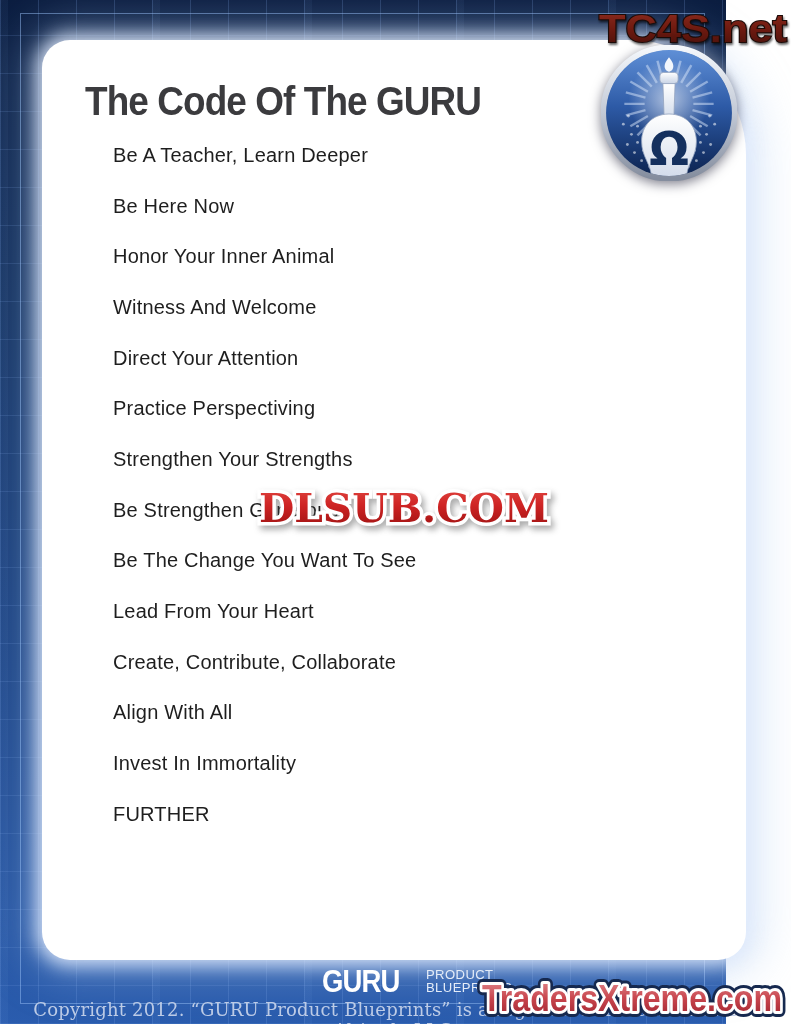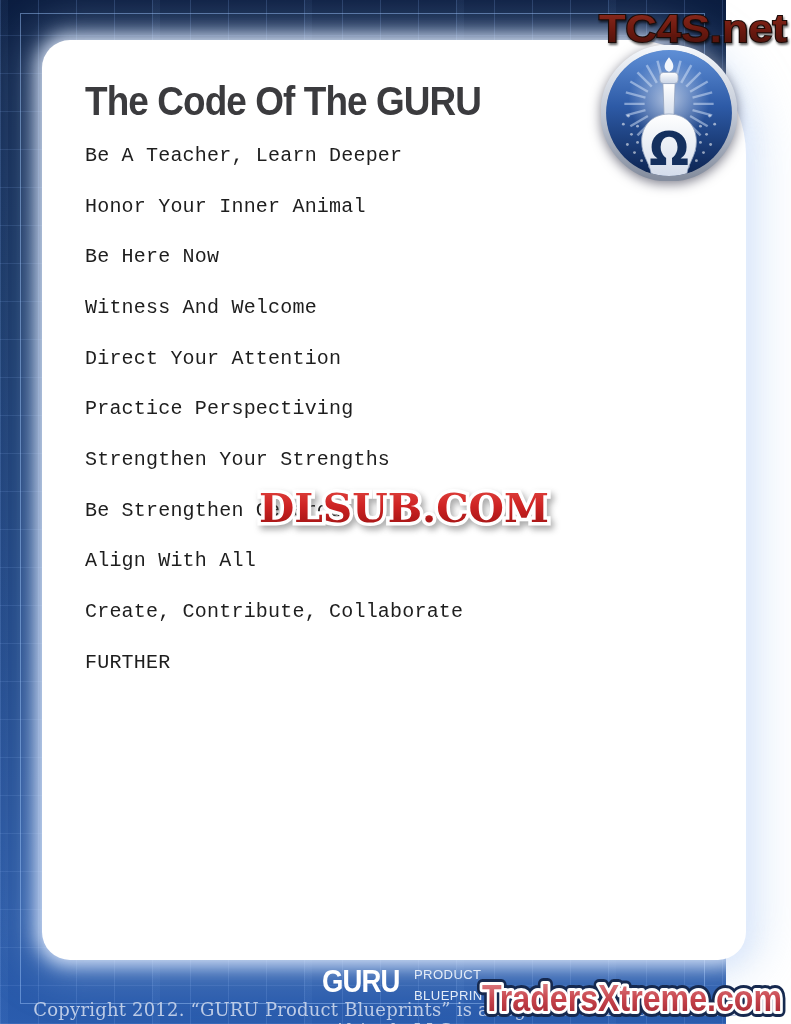--- a/index.html
+++ b/index.html
@@ -13,33 +13,33 @@
       repeating-linear-gradient(0deg,  rgba(125,165,230,0.16) 0 1px, transparent 1px 38px);}
   .frame{position:absolute;left:20px;top:13px;right:21px;bottom:20px;z-index:1;
     border:1px solid rgba(150,190,245,0.5);}
   .card{position:absolute;left:42px;top:40px;width:704px;height:920px;z-index:2;
     background:#ffffff;border-radius:28px 115px 28px 28px;
     box-shadow:0 0 18px 6px rgba(222,233,252,0.9), 0 0 44px 18px rgba(170,200,240,0.35);}
   .title{position:absolute;left:43px;top:38px;margin:0;font-size:41px;font-weight:bold;
     color:#3b3b3e;letter-spacing:-1px;transform:scaleX(0.9);transform-origin:left center;
     font-family:"Liberation Sans",sans-serif;white-space:nowrap;}
   .code-list{position:absolute;left:43px;top:90px;margin:0;padding:0;list-style:none;}
-  .code-list li{height:50.7px;display:flex;align-items:center;font-family:Liberation Mono, monospace;
-    font-size:20px;color:#1e1e1e;letter-spacing:0.2px;white-space:nowrap;}
+  .code-list li{height:50.7px;display:flex;align-items:center;font-family:Liberation Sans, sans-serif;
+    font-size:20px;color:#1e1e1e;letter-spacing:0.2px;white-space:nowrap;margin-left:28px;}
   .logo{position:absolute;left:601px;top:45px;width:136px;height:136px;z-index:4;
     filter:drop-shadow(0 3px 6px rgba(0,0,25,0.5));}
   .wm-tc4s{position:absolute;left:594px;top:2px;z-index:3;
     filter:drop-shadow(1px 2px 1px rgba(0,0,0,0.6));}
   .wm-dlsub{position:absolute;left:248px;top:482px;z-index:5;
     filter:drop-shadow(3px 4px 3px rgba(70,70,70,0.45));}
   .wm-traders{position:absolute;left:473px;top:975px;z-index:6;}
   .footer-brand{position:absolute;left:322px;top:966px;z-index:2;display:flex;align-items:flex-start;justify-content:space-between;}
   .brand-main{font-size:32px;font-weight:bold;color:#ffffff;letter-spacing:-1px;line-height:30px;
     transform:scaleX(0.86);transform-origin:left center;}
-  .brand-sub{display:flex;flex-direction:column;margin-left:2px;padding-top:3px;gap:8px;}
+  .brand-sub{display:flex;flex-direction:column;margin-left:14px;padding-top:3px;}
   .brand-sub span{font-size:13.5px;color:#e4ecf8;letter-spacing:0.4px;line-height:12.5px;
     transform:scaleX(0.97);transform-origin:left center;white-space:nowrap;}
   .copyright{position:absolute;left:0;top:999px;width:791px;z-index:2;text-align:center;
     font-family:"DejaVu Serif",serif;font-size:18px;color:#bccbe6;letter-spacing:0.2px;}
 </style>
 </head>
 <body>
 
 <div class="page">
   <div class="grid-overlay"></div>
@@ -53,29 +53,32 @@
           <stop offset="1" stop-color="#45100a"></stop>
       </linearGradient>
     </defs>
     <text x="99" y="40" text-anchor="middle" font-family="Liberation Sans,sans-serif" font-weight="bold" font-size="38" textLength="188" lengthAdjust="spacingAndGlyphs" fill="url(#tc4sGrad)" stroke="#1c0b08" stroke-width="2" paint-order="stroke">TC4S.net</text>
   </svg>
 
   <div class="card">
     <h1 class="title">The Code Of The GURU</h1>
     <ul class="code-list">
       <li>Be A Teacher, Learn Deeper</li>
+      <li>Be Here Now</li>
       <li>Honor Your Inner Animal</li>
-      <li>Be Here Now</li>
       <li>Witness And Welcome</li>
       <li>Direct Your Attention</li>
       <li>Practice Perspectiving</li>
       <li>Strengthen Your Strengths</li>
       <li>Be Strengthen Generous</li>
+      <li>Be The Change You Want To See</li>
+      <li>Lead From Your Heart</li>
+      <li>Create, Contribute, Collaborate</li>
       <li>Align With All</li>
-      <li>Create, Contribute, Collaborate</li>
+      <li>Invest In Immortality</li>
       <li>FURTHER</li>
     </ul>
   </div>
 
   <svg class="logo" width="136" height="136" viewBox="0 0 134 134">
     <defs>
       <linearGradient id="ringGrad" x1="0" y1="0" x2="0" y2="1">
         <stop offset="0" stop-color="#f4f7fb"></stop>
           <stop offset="0.5" stop-color="#c2c9d6"></stop>
           <stop offset="1" stop-color="#848d9e"></stop>

